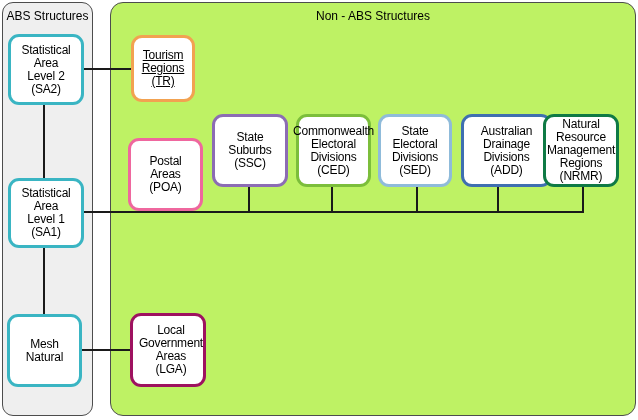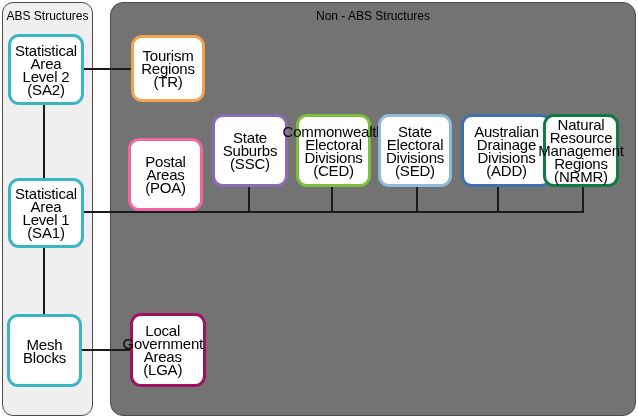--- a/index.html
+++ b/index.html
@@ -8,30 +8,30 @@
   .canvas { position:relative; width:638px; height:420px; background:#ffffff; overflow:hidden; }
 
   .panel { position:absolute; border:1px solid #4d4d4d; border-radius:11px; }
   .panel-abs { left:2px; top:2px; width:91px; height:414px; }
   .panel-nonabs { left:110px; top:2px; width:526px; height:414px; border-radius:13px; }
   .panel-title { position:absolute; top:6px; left:0; width:100%; text-align:center;
                  font-size:12px; color:#000; }
 
   .node { position:absolute; background:#ffffff; border:3px solid #000; border-radius:11px;
           display:flex; align-items:center; justify-content:center; }
-  .node .lbl { text-align:center; font-size:15px; line-height:13px; letter-spacing:-0.2px;
+  .node .lbl { text-align:center; font-size:12px; line-height:13px; letter-spacing:-0.2px;
                color:#000; white-space:pre-line; }
 
   .line { position:absolute; background:#1a1a1a; }
 
   
   .n-sa2  { left:8px;   top:34px;  width:76px; height:71px; }
   .n-sa1  { left:8px;   top:178px; width:76px; height:70px; }
   .n-mesh { left:7px;   top:314px; width:75px; height:73px; }
-  .n-tr   { left:131px; top:35px;  width:74px; height:67px; }
+  .n-tr   { left:131px; top:35px;  width:64px; height:67px;text-decoration:underline; }
   .n-poa  { left:128px; top:114px; width:75px; height:73px;margin-top:24px; }
   .n-ssc  { left:212px; top:114px; width:76px; height:73px; }
   .n-ced  { left:296px; top:114px; width:75px; height:73px; }
   .n-sed  { left:378px; top:114px; width:74px; height:73px; }
   .n-add  { left:461px; top:114px; width:91px; height:73px; }
   .n-nrmr { left:543px; top:114px; width:76px; height:73px; }
   .n-lga  { left:130px; top:313px; width:76px; height:74px; }
 
   
   .c-sa2-tr   { left:84px;  top:68px;  width:47px;  height:2px; }
@@ -48,21 +48,21 @@
 </style>
 </head>
 <body>
 
 <div class="canvas">
 
   <div class="panel panel-abs" style="background-color: rgb(239, 239, 239);">
     <div class="panel-title">ABS Structures</div>
   </div>
 
-  <div class="panel panel-nonabs" style="background-color: #737373;">
+  <div class="panel panel-nonabs" style="background-color: #bef264;">
     <div class="panel-title">Non - ABS Structures</div>
   </div>
 
   <div class="line c-sa2-tr"></div>
   <div class="line c-sa2-sa1"></div>
   <div class="line c-sa1-main"></div>
   <div class="line c-drop-poa"></div>
   <div class="line c-drop-ssc"></div>
   <div class="line c-drop-ced"></div>
   <div class="line c-drop-sed"></div>
@@ -80,21 +80,21 @@
 
   <div class="node n-sa1" style="border-color: rgb(58, 181, 195);">
     <span class="lbl">Statistical
 Area
 Level 1
 (SA1)</span>
   </div>
 
   <div class="node n-mesh" style="border-color: rgb(58, 181, 195);">
     <span class="lbl">Mesh
-Blocks</span>
+Natural</span>
   </div>
 
   <div class="node n-tr" style="border-color: rgb(242, 162, 81);">
     <span class="lbl">Tourism
 Regions
 (TR)</span>
   </div>
 
   <div class="node n-poa" style="border-color: rgb(239, 103, 158);">
     <span class="lbl">Postal

